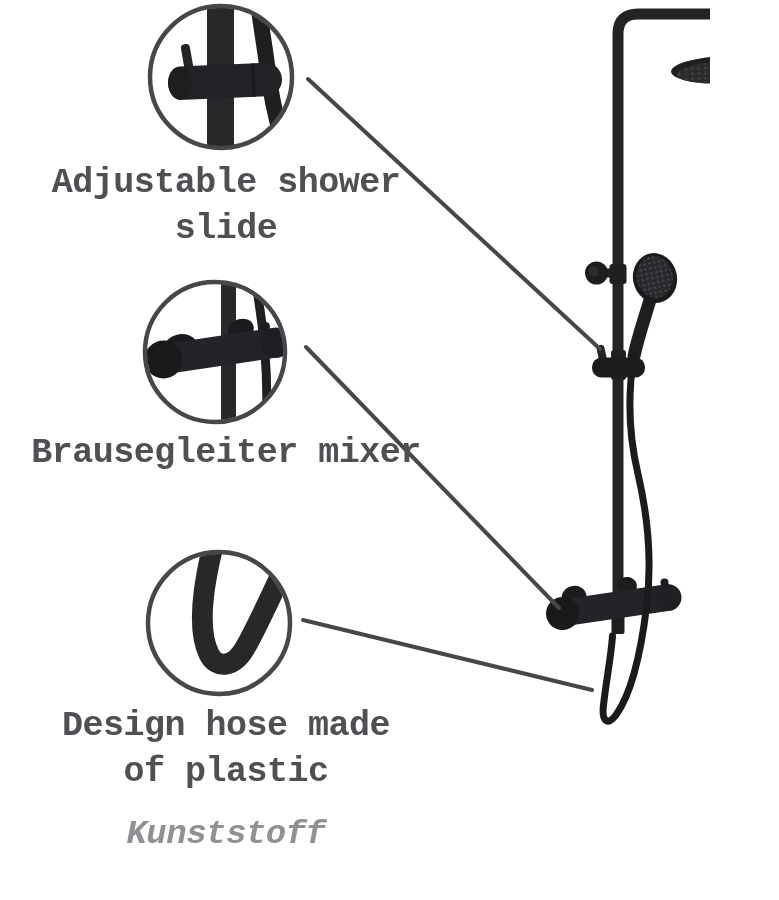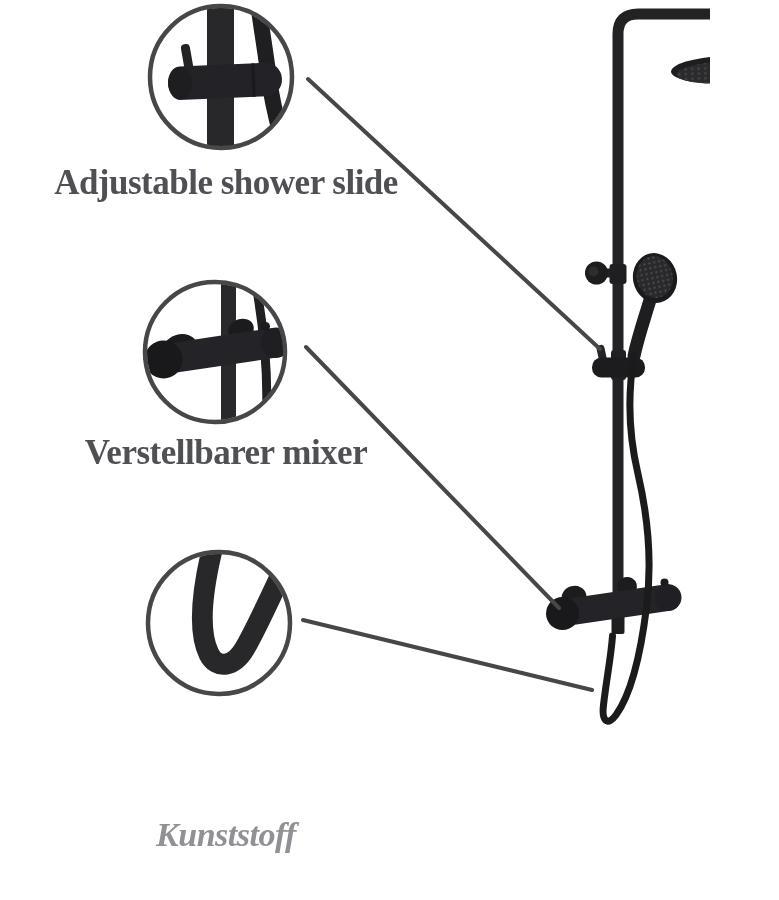--- a/index.html
+++ b/index.html
@@ -1,19 +1,19 @@
 <!DOCTYPE html>
 <html style="--background: #ffffff; --product: #1d1d20; --callout-stroke: #47474a; --label-primary: #4f5054; --label-secondary: #8f9194;"><head>
 <meta charset="utf-8">
 <style>
   html,body { margin:0; padding:0; background:#fff; }
   .stage {
     position:relative; width:710px; height:900px;
     background:var(--background,#ffffff); overflow:hidden;
-    font-family:Liberation Serif, serif;
+    font-family:Liberation Mono, monospace;
   }
   .stage svg { position:absolute; left:0; top:0; }
   .label-block { position:absolute; left:0; width:452px; text-align:center; }
   .label-en {
     font-weight:bold; font-size:35px; line-height:46px;
     letter-spacing:-0.5px; color:var(--label-primary,#4f5054);
   }
   .label-de {
     font-weight:bold; font-style:italic; font-size:34px; line-height:47px;
     letter-spacing:-0.5px; color:var(--label-secondary,#8f9194);
@@ -134,20 +134,24 @@
                  C 257 627 269 600 280 577" fill="none" stroke="#28282b" stroke-width="21" stroke-linejoin="round"></path>
       </g>
     </g>
   </svg>
 
   <div class="label-block" style="top:160px">
     <div class="label-en">Adjustable shower slide</div>
   </div>
 
   <div class="label-block" style="top:430px">
-    <div class="label-en">Verstellbarer mixer</div>
+    <div class="label-en">Brausegleiter mixer</div>
   </div>
 
+  <div class="label-block" style="top:703px">
+    <div class="label-en">Design hose made</div>
+    <div class="label-en">of plastic</div>
+  </div>
   <div class="label-block" style="top:811px">
     <div class="label-de">Kunststoff</div>
   </div>
 
 </div>
 
 </body></html>

